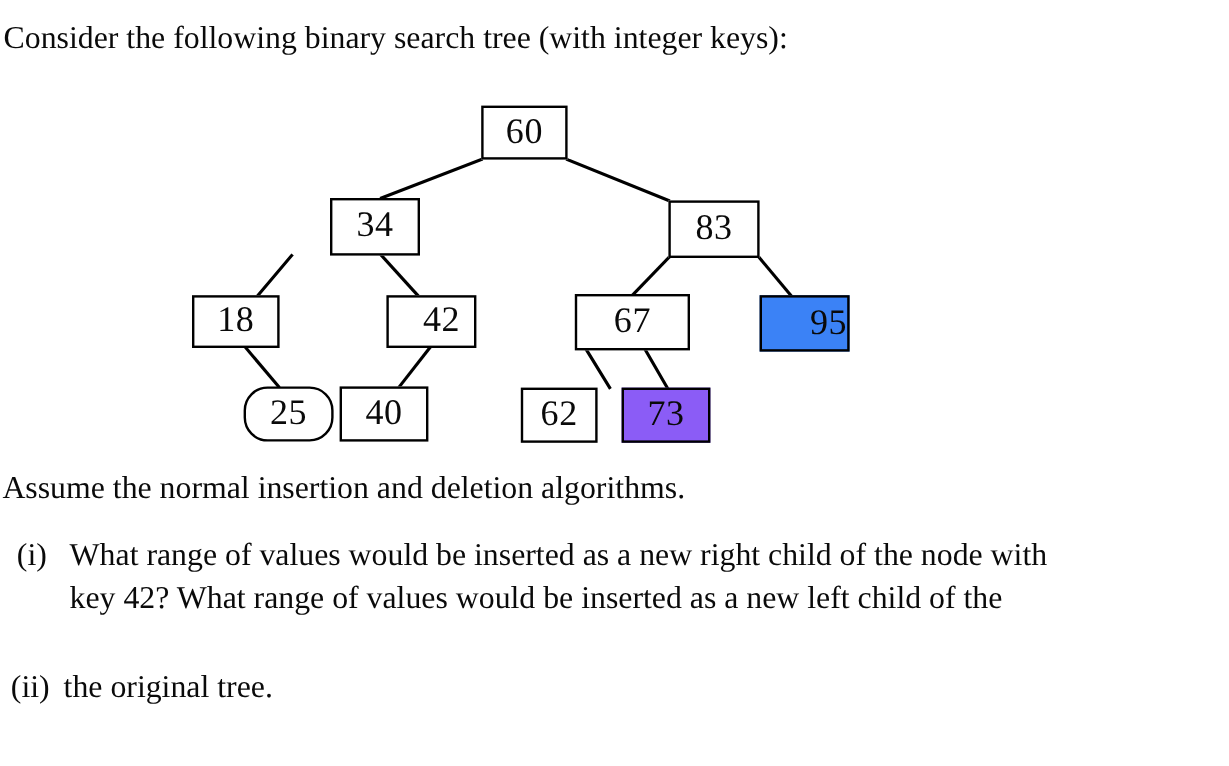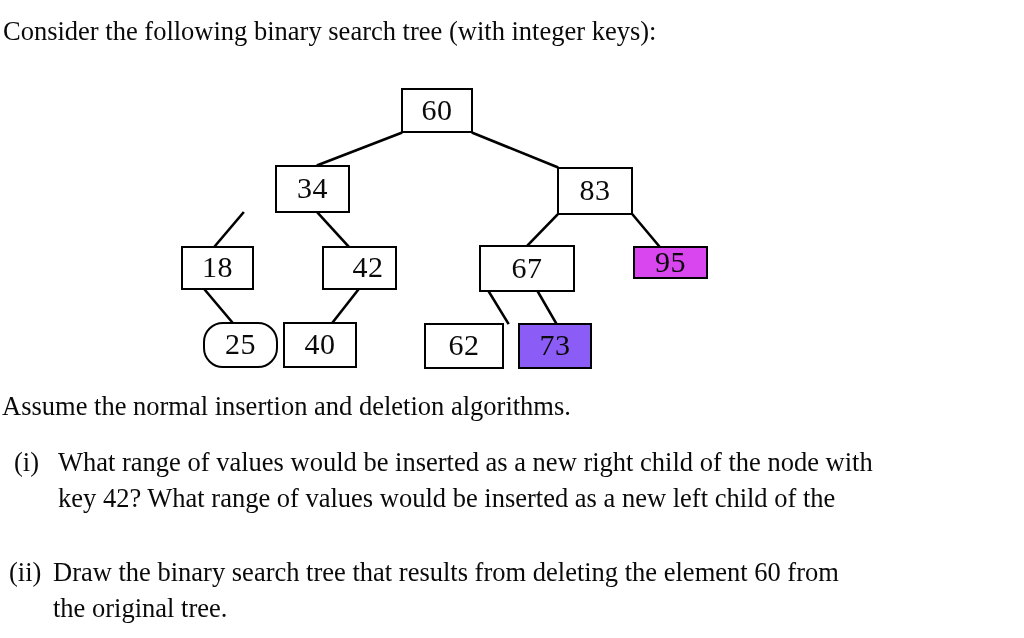--- a/index.html
+++ b/index.html
@@ -109,39 +109,39 @@
     <div id="nodes-group">
         <div class="node" style="left: 401px; top: 88px; width: 72px; height: 45px; border-color: rgb(0, 0, 0); background: rgb(255, 255, 255);">
           <span class="val">60</span>
         </div>
         <div class="node" style="left: 243px; top: 165px; width: 75px; height: 48px; border-color: rgb(0, 0, 0); background: rgb(255, 255, 255); margin-left: 32px;">
           <span class="val">34</span>
         </div>
         <div class="node" style="left: 557px; top: 167px; width: 76px; height: 48px; border-color: rgb(0, 0, 0); background: rgb(255, 255, 255);">
           <span class="val">83</span>
         </div>
-        <div class="node" style="left: 181px; top: 246px; width: 73px; height: 44px; border-color: rgb(0, 0, 0); background: rgb(255, 255, 255);">
+        <div class="node" style="left: 160px; top: 246px; width: 73px; height: 44px; border-color: rgb(0, 0, 0); background: rgb(255, 255, 255);">
           <span class="val">18</span>
         </div>
         <div class="node" style="left: 322px; top: 246px; width: 75px; height: 44px; border-color: rgb(0, 0, 0); background: rgb(255, 255, 255); padding-left: 17px;">
           <span class="val">42</span>
         </div>
         <div class="node" style="left: 479px; top: 245px; width: 96px; height: 47px; border-color: rgb(0, 0, 0); background: rgb(255, 255, 255);">
           <span class="val">67</span>
         </div>
-        <div class="node" style="left: 633px; top: 246px; width: 75px; height: 33px; border-color: rgb(0, 0, 0); background: #d946ef;">
+        <div class="node" style="left: 633px; top: 246px; width: 75px; height: 47px; border-color: rgb(0, 0, 0); background: #3b82f6; justify-content: flex-end;">
           <span class="val">95</span>
         </div>
         <div class="node" style="left: 203px; top: 322px; width: 75px; height: 46px; border-color: rgb(0, 0, 0); background: rgb(255, 255, 255); border-radius: 20px;">
           <span class="val">25</span>
         </div>
         <div class="node" style="left: 283px; top: 322px; width: 74px; height: 46px; border-color: rgb(0, 0, 0); background: rgb(255, 255, 255);">
           <span class="val">40</span>
         </div>
-        <div class="node" style="left: 424px; top: 323px; width: 80px; height: 46px; border-color: rgb(0, 0, 0); background: rgb(255, 255, 255);">
+        <div class="node" style="left: 434px; top: 323px; width: 64px; height: 46px; border-color: rgb(0, 0, 0); background: rgb(255, 255, 255);">
           <span class="val">62</span>
         </div>
         <div class="node" style="left: 518px; top: 323px; width: 74px; height: 46px; border-color: rgb(0, 0, 0); background: #8b5cf6;">
           <span class="val">73</span>
         </div>
       </div>
   </div>
 
   <div class="para" id="assume-line">Assume the normal insertion and deletion algorithms.</div>
 
@@ -149,18 +149,17 @@
     <span class="marker">(i)</span>
     <div class="qbody">
       <div>What range of values would be inserted as a new right child of the node with</div>
       <div>key 42?  What range of values would be inserted as a new left child of the</div>
     </div>
   </div>
 
   <div class="qitem" id="q-ii">
     <span class="marker">(ii)</span>
     <div class="qbody">
-      <div>Draw the binary search tree that results from deleting the element 60 from</div>
       <div class="lastline">the original tree.</div>
     </div>
   </div>
 
 </div>
 
 </body></html>

